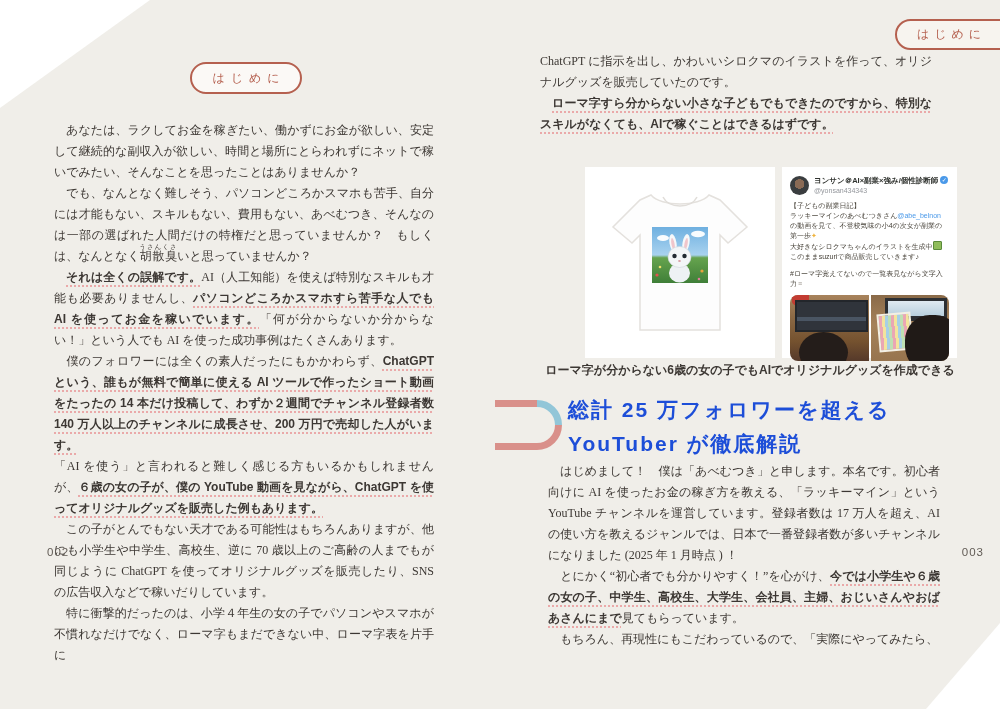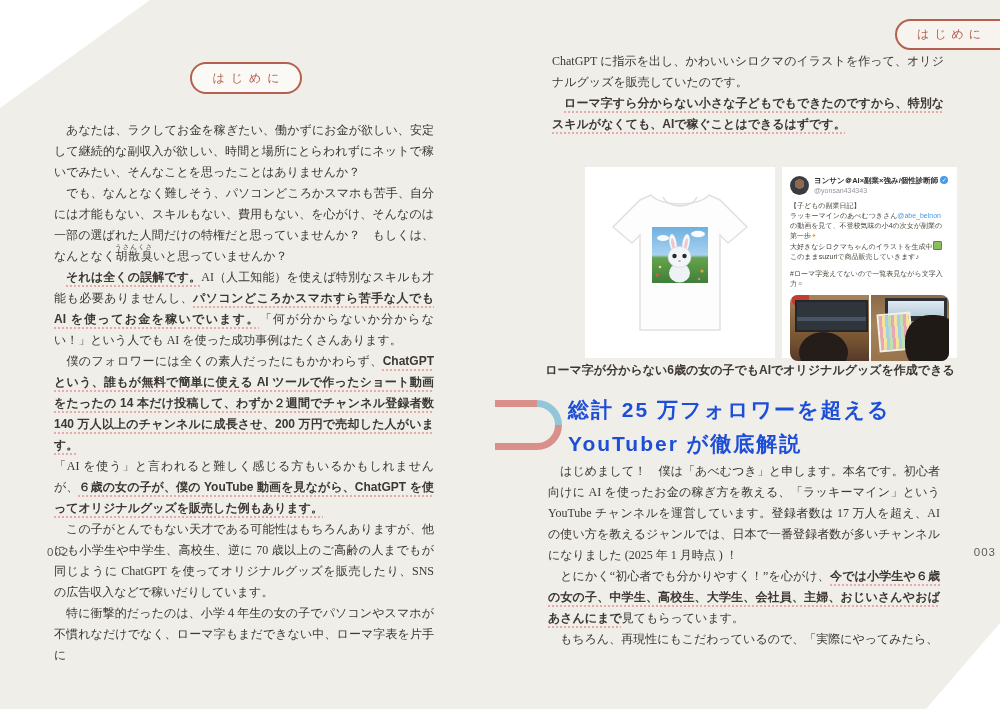--- a/index.html
+++ b/index.html
@@ -30,37 +30,37 @@
   .tab{
     position:absolute; top:19px; right:-18px; height:31px; box-sizing:border-box;
     padding:0 30px 0 20px; border:2px solid #b5604f; border-radius:17px;
     background:#f7f4ef; color:#b5604f; font-size:12px; letter-spacing:5px;
     display:flex; align-items:center; z-index:6;
   }
 
   .body-text{position:absolute; font-size:12px; line-height:21px; text-align:justify;}
   .body-text p{margin:0;}
   .left .body-text{left:54px; top:120px; width:380px;}
-  .rp-top{left:52px; top:51px; width:392px;}
+  .rp-top{left:40px; top:51px; width:392px;}
   .rp-bottom{left:48px; top:461px; width:392px;}
 
   .em{
     font-family:"Liberation Sans","DejaVu Sans",sans-serif; font-weight:700;
     text-decoration:underline dotted #eaa9a9; text-decoration-thickness:2px;
     text-underline-offset:4px;
     margin-top:12px;
   }
   ruby rt{font-size:6.5px; letter-spacing:1px; color:#3c3733;}
 
   .pagenum{
     position:absolute; bottom:22px; font-size:11.5px; color:#615b55;
     font-family:"Liberation Sans","DejaVu Sans",sans-serif; letter-spacing:1px; z-index:6;padding-left:20px;
   }
   .pagenum.ln{left:27px;}
-  .pagenum.rn{right:4px;text-align:center;}
+  .pagenum.rn{right:16px;text-align:center;}
 
   
   .figure{position:absolute; left:85px; top:167px; display:flex; gap:7px;}
   .card{background:#ffffff;}
   .tshirt-card{width:190px; height:191px;}
   .tweet-card{
     width:175px; height:191px; padding:9px 8px; box-sizing:border-box;
     font-family:"Liberation Sans","DejaVu Sans",sans-serif;
   }
   .caption{
@@ -113,21 +113,21 @@
 
 <div class="spread">
 
   <div class="page left">
     <div class="badge">
       <span>はじめに</span>
     </div>
 
     <div class="body-text">
       <p><span>　あなたは、ラクしてお金を稼ぎたい、働かずにお金が欲しい、安定して継続的な副収入が欲しい、時間と場所にとらわれずにネットで稼いでみたい、そんなことを思ったことはありませんか？</span></p>
-      <p><span>　でも、なんとなく難しそう、パソコンどころかスマホも苦手、自分には才能もない、スキルもない、費用もない、を心がけ、そんなのは一部の選ばれた人間だけの特権だと思っていませんか？　もしくは、なんとなく</span><ruby><span>胡散臭</span><rt>うさんくさ</rt></ruby><span>いと思っていませんか？</span></p>
+      <p><span>　でも、なんとなく難しそう、パソコンどころかスマホも苦手、自分には才能もない、スキルもない、費用もない、あべむつき、そんなのは一部の選ばれた人間だけの特権だと思っていませんか？　もしくは、なんとなく</span><ruby><span>胡散臭</span><rt>うさんくさ</rt></ruby><span>いと思っていませんか？</span></p>
       <p><span>　</span><span class="em">それは全くの誤解です。</span><span>AI（人工知能）を使えば特別なスキルも才能も必要ありませんし、</span><span class="em">パソコンどころかスマホすら苦手な人でも AI を使ってお金を稼いでいます。</span><span>「何が分からないか分からない！」という人でも AI を使った成功事例はたくさんあります。</span></p>
       <p><span>　僕のフォロワーには全くの素人だったにもかかわらず、</span><span class="em">ChatGPT という、誰もが無料で簡単に使える AI ツールで作ったショート動画をたったの 14 本だけ投稿して、わずか２週間でチャンネル登録者数 140 万人以上のチャンネルに成長させ、200 万円で売却した人がいます。</span></p>
       <p><span>「AI を使う」と言われると難しく感じる方もいるかもしれませんが、</span><span class="em">６歳の女の子が、僕の YouTube 動画を見ながら、ChatGPT を使ってオリジナルグッズを販売した例もあります。</span></p>
       <p><span>　この子がとんでもない天才である可能性はもちろんありますが、他にも小学生や中学生、高校生、逆に 70 歳以上のご高齢の人までもが同じように ChatGPT を使ってオリジナルグッズを販売したり、SNS の広告収入などで稼いだりしています。</span></p>
       <p><span>　特に衝撃的だったのは、小学４年生の女の子でパソコンやスマホが不慣れなだけでなく、ローマ字もまだできない中、ローマ字表を片手に</span></p>
     </div>
 
     <div class="pagenum ln">002</div>
   </div>
 

